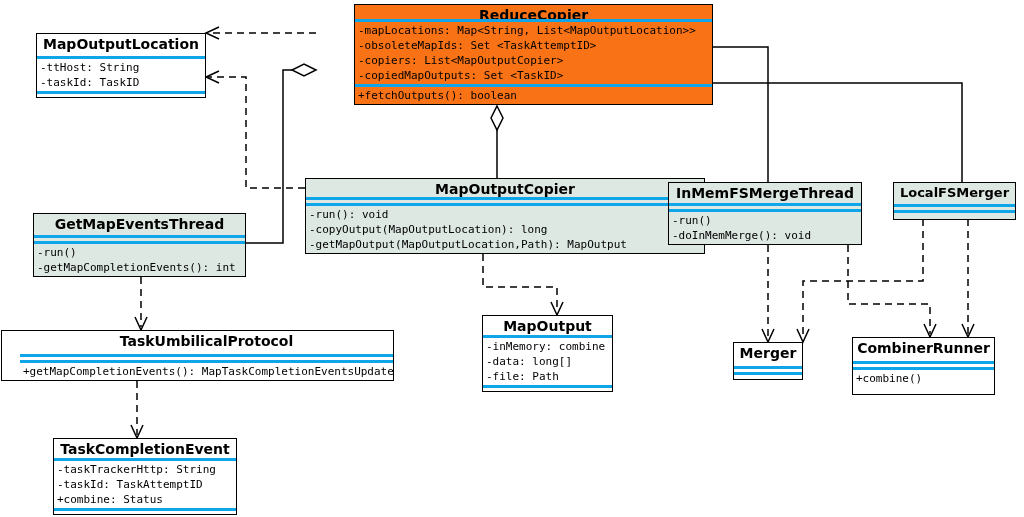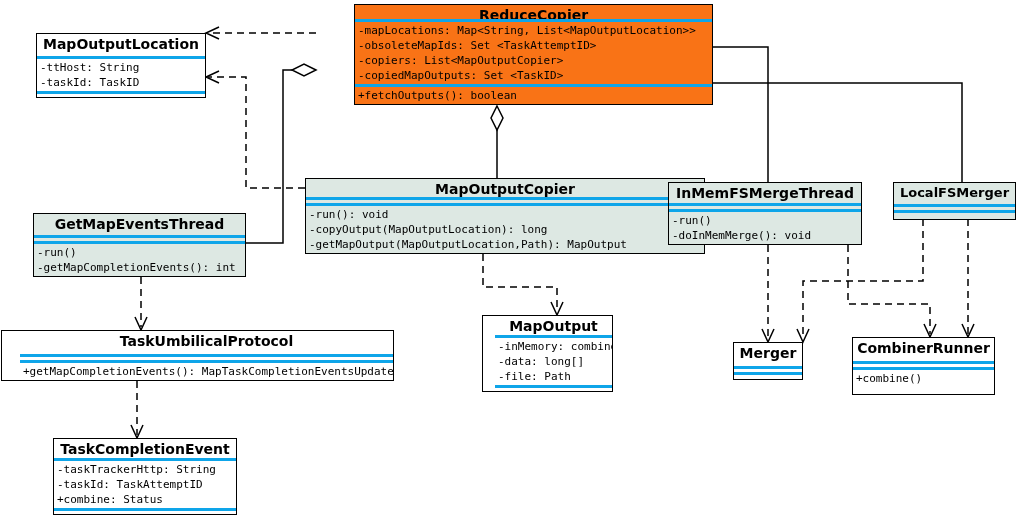--- a/index.html
+++ b/index.html
@@ -144,21 +144,21 @@
       <div class="uml-line">-doInMemMerge(): void</div>
     </div>
   </div>
 
   <div class="uml-class theme-green" style="left:893px;top:182px;width:123px;height:38px;">
     <div class="uml-title sm">LocalFSMerger</div>
     <div class="uml-section strip"></div>
     <div class="uml-section strip fill"></div>
   </div>
 
-  <div class="uml-class" style="left:482px;top:315px;width:131px;height:77px;padding-left:12px;">
+  <div class="uml-class" style="left:482px;top:315px;width:131px;height:77px;">
     <div class="uml-title">MapOutput</div>
     <div class="uml-section">
       <div class="uml-line">-inMemory: combine</div>
       <div class="uml-line">-data: long[]</div>
       <div class="uml-line">-file: Path</div>
     </div>
     <div class="uml-section strip fill"></div>
   </div>
 
   <div class="uml-class" style="left:733px;top:342px;width:70px;height:38px;">

